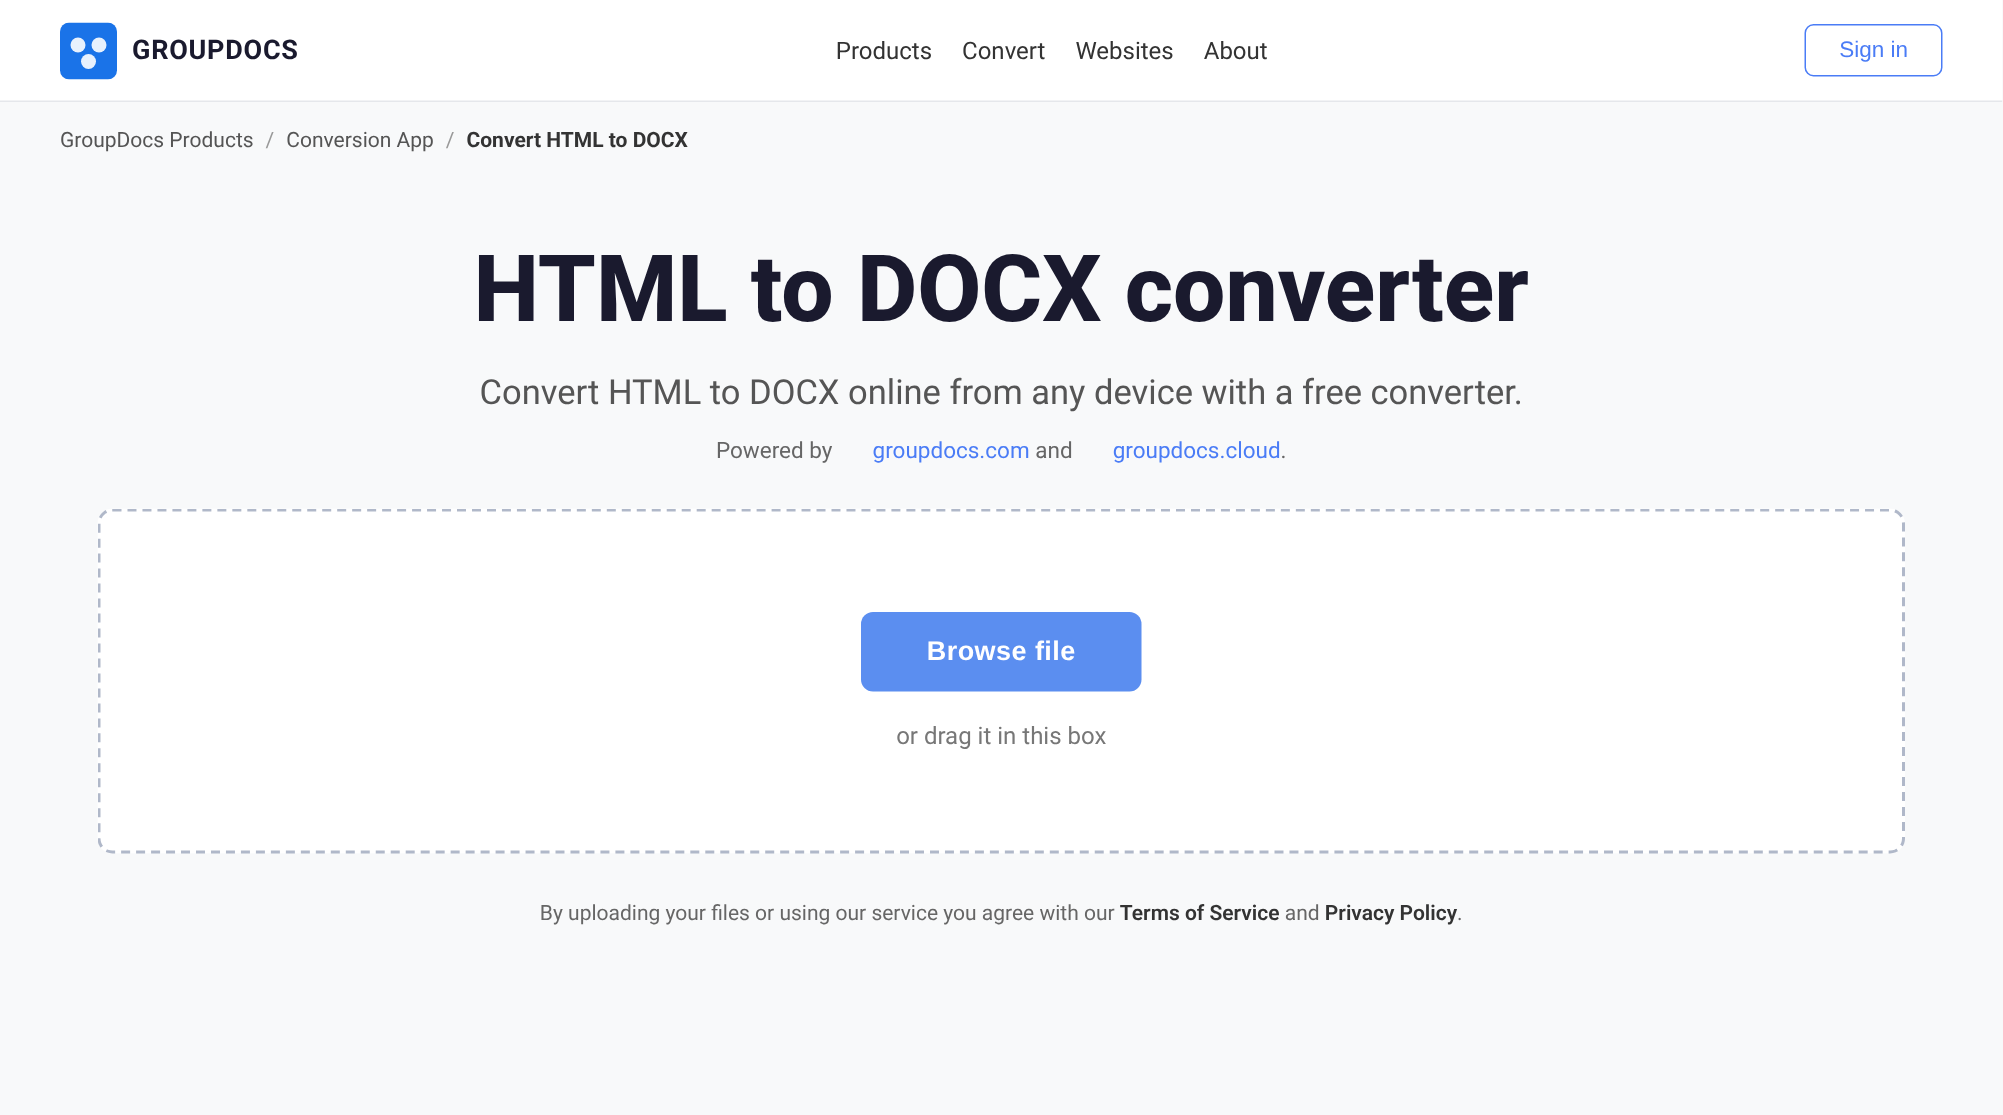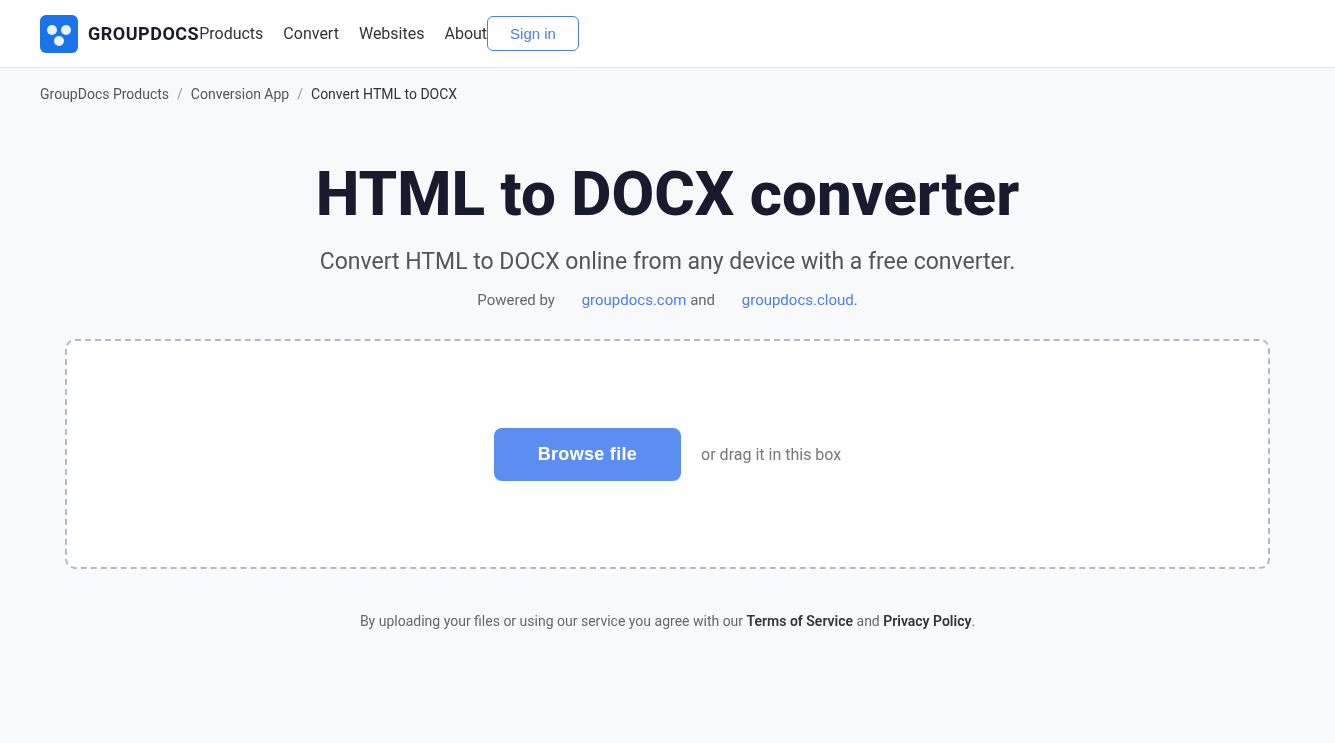--- a/index.html
+++ b/index.html
@@ -16,21 +16,21 @@
       width: 1335px;
     }
 
     
     .header {
       background-color: #ffffff;
       border-bottom: 1px solid #e5e7eb;
       height: 68px;
       display: flex;
       align-items: center;
-      justify-content: flex-start;
+      justify-content: space-between;
       padding: 0 40px;
     }
 
     .logo-area {
       display: flex;
       align-items: center;
       gap: 10px;
     }
 
     .logo-icon {
@@ -85,21 +85,21 @@
     }
 
     .breadcrumb-link {
       color: #555;
       text-decoration: none;
       cursor: pointer;
     }
 
     .breadcrumb-current {
       color: #333;
-      font-weight: 400;
+      font-weight: 700;
     }
 
     
     .main {
       display: flex;
       flex-direction: column;
       align-items: center;
       padding: 40px 40px 0;
     }
 
@@ -133,21 +133,21 @@
     }
 
     
     .dropzone {
       width: 1205px;
       border: 2px dashed #b0b8c9;
       border-radius: 10px;
       background-color: #ffffff;
       padding: 60px 40px;
       display: flex;
-      flex-direction: row;
+      flex-direction: column;
       align-items: center;
       justify-content: center;
       gap: 20px;
       min-height: 230px;
     }
 
     .browse-btn {
       background-color: #5b8ef0;
       color: #ffffff;
       border: none;
@@ -159,21 +159,21 @@
       letter-spacing: 0.3px;
     }
 
     .drag-text {
       font-size: 16px;
       color: #777;
     }
 
     
     .footer-note {
-      margin-top: 44px;
+      margin-top: 32px;
       font-size: 14px;
       color: #666;
       text-align: right;
     }
 
     .footer-note a {
       color: #333;
       font-weight: 600;
       text-decoration: none;
     }

